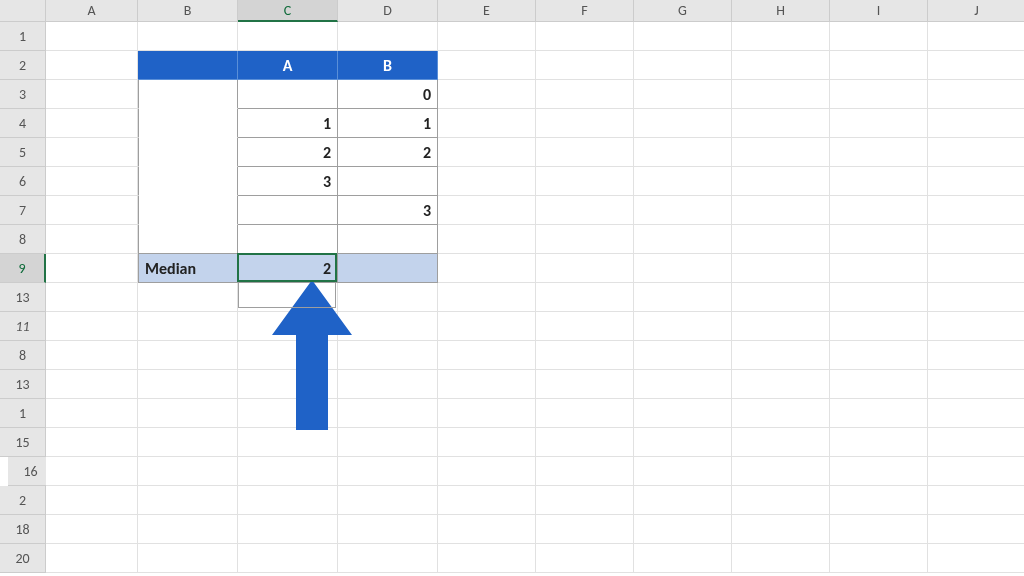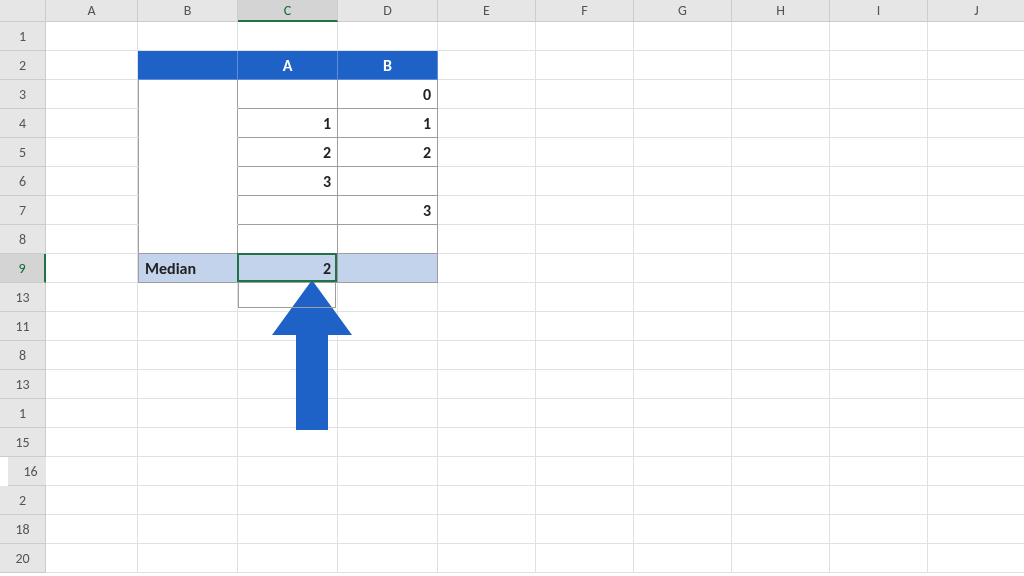--- a/index.html
+++ b/index.html
@@ -69,21 +69,21 @@
       <div class="rowhead" style="height: 29px;">1</div>
       <div class="rowhead" style="height: 29px;">2</div>
       <div class="rowhead" style="height: 29px;">3</div>
       <div class="rowhead" style="height: 29px;">4</div>
       <div class="rowhead" style="height: 29px;">5</div>
       <div class="rowhead" style="height: 29px;">6</div>
       <div class="rowhead" style="height: 29px;">7</div>
       <div class="rowhead" style="height: 29px;">8</div>
       <div class="rowhead sel" style="height: 29px;">9</div>
       <div class="rowhead" style="height: 29px;">13</div>
-      <div class="rowhead" style="height: 29px;">11</div>
+      <div class="rowhead" style="height: 29px; font-style: italic;">11</div>
       <div class="rowhead" style="height: 29px;">8</div>
       <div class="rowhead" style="height: 29px;">13</div>
       <div class="rowhead" style="height: 29px;">1</div>
       <div class="rowhead" style="height: 29px;">15</div>
       <div class="rowhead" style="height: 29px; margin-left: 8px;">16</div>
       <div class="rowhead" style="height: 29px;">2</div>
       <div class="rowhead" style="height: 29px; text-align: right;">18</div>
       <div class="rowhead" style="height: 29px;">20</div>
     </div>
 

